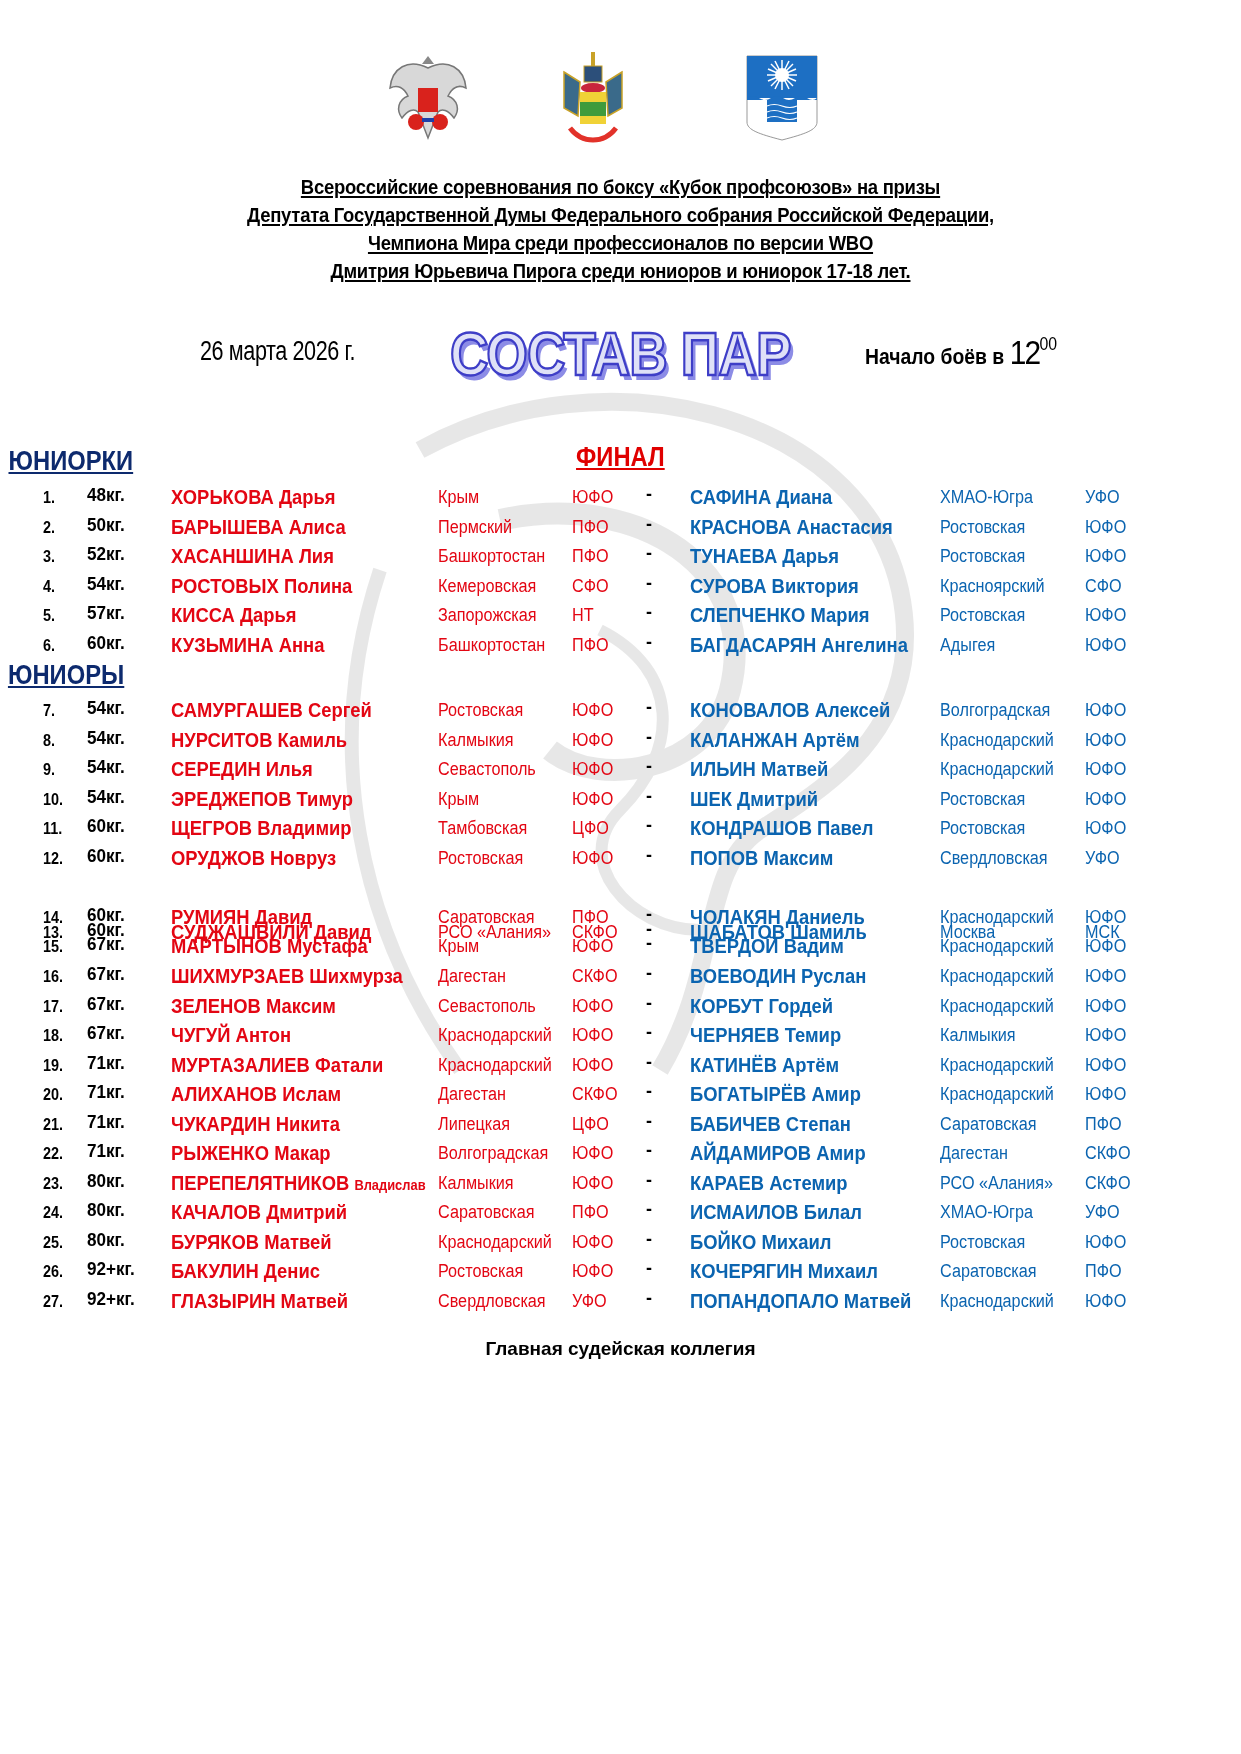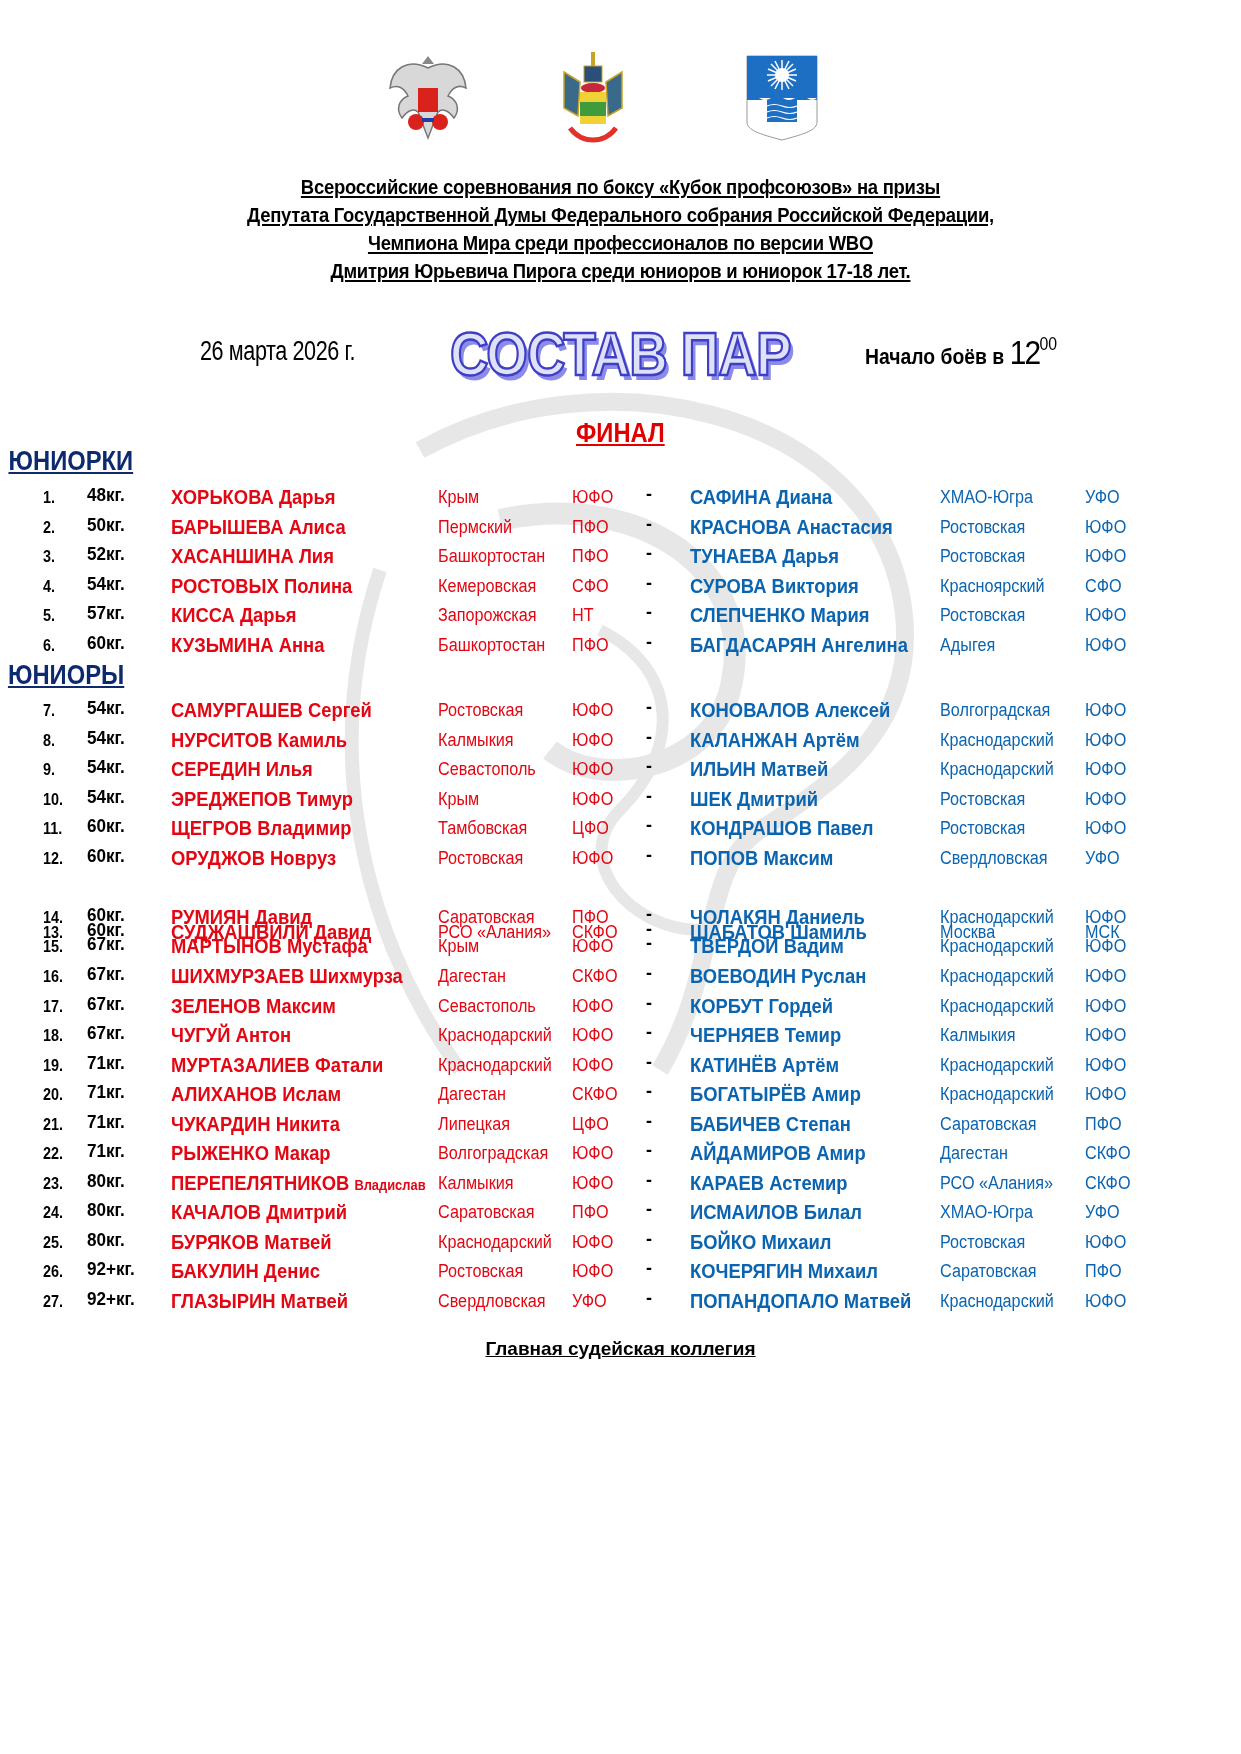--- a/index.html
+++ b/index.html
@@ -7,37 +7,37 @@
   .watermark { position:absolute; left:300px; top:370px; width:640px; height:760px; opacity:0.09; pointer-events:none; }
   .emblems { position:absolute; top:48px; left:0; width:1241px; height:100px; }
   .emblem { position:absolute; }
   .title-block { position:absolute; top:152px; left:0; width:1241px; text-align:center;margin-top:21px; }
   .title-line { display:block; font-weight:bold; font-size:21px; line-height:28px; text-decoration:underline; letter-spacing:-0.3px; transform:scaleX(0.88); transform-origin:center; }
   .date { position:absolute; left:200px; top:336px; font-size:27px; transform:scaleX(0.8); transform-origin:left; letter-spacing:-0.5px; }
   .big-title { position:absolute; left:450px; top:318px; font-size:62px; font-weight:bold; color:#dfe1f7; -webkit-text-stroke:2.5px #3e3ec7; text-shadow:4px 5px 0 #8c8ce6; letter-spacing:-1px; transform:scaleX(0.86); transform-origin:left; }
   .start { position:absolute; left:865px; top:333px; font-size:22px; font-weight:bold; transform:scaleX(0.88); transform-origin:left; }
   .start .hour { font-size:34px; font-weight:normal; letter-spacing:-2px; }
   .start .min { font-size:18px; font-weight:normal; vertical-align:14px; }
-  .section-final { position:absolute; top:418px; left:0; width:1241px; text-align:center; }
+  .section-final { position:absolute; top:442px; left:0; width:1241px; text-align:center; }
   .section-final span { color:#e00000; font-weight:bold; font-size:27px; text-decoration:underline; transform:scaleX(0.88); display:inline-block; }
   .subhead { position:absolute; left:0; width:1113px; }
   .subhead span { color:#0d2a6e; font-weight:bold; font-size:27px; text-decoration:underline; transform:scaleX(0.88); display:inline-block; }
   .row { position:absolute; left:0; width:1241px; height:29px; font-size:19px; }
   .row > span { position:absolute; white-space:nowrap; }
   .c-num { left:43px; font-size:16px; font-weight:bold; top:5px; transform:scaleX(0.9); transform-origin:left; }
   .c-wt { left:87px; font-weight:bold; font-size:19px; top:0px; transform:scaleX(0.9); transform-origin:left; }
   .c-red { left:171px; color:#e30613; font-weight:bold; font-size:20px; top:2px; transform:scaleX(0.92); transform-origin:left; }
   .c-red small { font-size:14px; }
   .c-rreg { left:438px; color:#e30613; font-size:18px; top:3px; transform:scaleX(0.9); transform-origin:left; }
   .c-rdist { left:572px; color:#e30613; font-size:18px; top:3px; transform:scaleX(0.9); transform-origin:left; }
   .c-dash { left:646px; font-weight:bold; font-size:18px; top:0px; }
   .c-blue { left:690px; color:#0b64b0; font-weight:bold; font-size:20px; top:2px; transform:scaleX(0.92); transform-origin:left; }
   .c-breg { left:940px; color:#0b64b0; font-size:18px; top:3px; transform:scaleX(0.9); transform-origin:left; }
   .c-bdist { left:1085px; color:#0b64b0; font-size:18px; top:3px; transform:scaleX(0.9); transform-origin:left; }
-  .footer { position:absolute; top:1338px; left:0; width:1241px; text-align:center; font-weight:bold; font-size:19px;text-decoration:underline; }
+  .footer { position:absolute; top:1338px; left:0; width:1241px; text-align:center; font-weight:bold; font-size:19px; }
 </style>
 </head>
 <body>
 
 <svg class="watermark" viewBox="0 0 640 760">
   <path d="M120 80 C 300 -20, 560 40, 600 220 C 630 360, 520 420, 460 460 C 400 500, 420 600, 360 700" fill="none" stroke="#000" stroke-width="18"></path>
   <path d="M80 200 C 20 380, 60 560, 160 700" fill="none" stroke="#000" stroke-width="14"></path>
   <path d="M200 150 C 340 120, 460 200, 430 320 C 410 400, 300 420, 250 380" fill="none" stroke="#000" stroke-width="22"></path>
   <path d="M300 260 C 380 300, 380 380, 320 440 C 270 490, 330 560, 400 560" fill="none" stroke="#000" stroke-width="12"></path>
 </svg>

